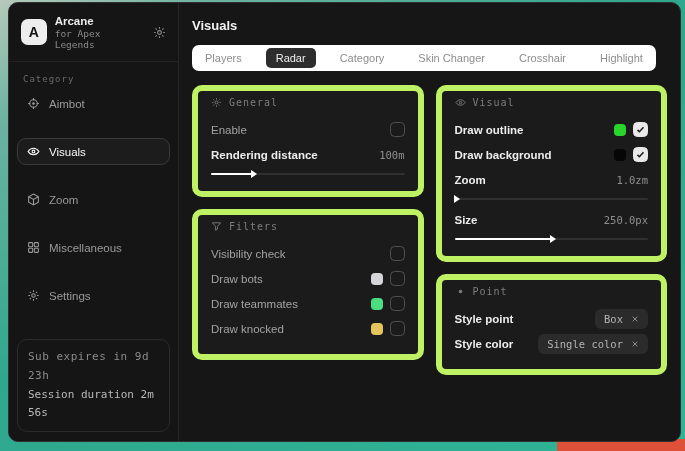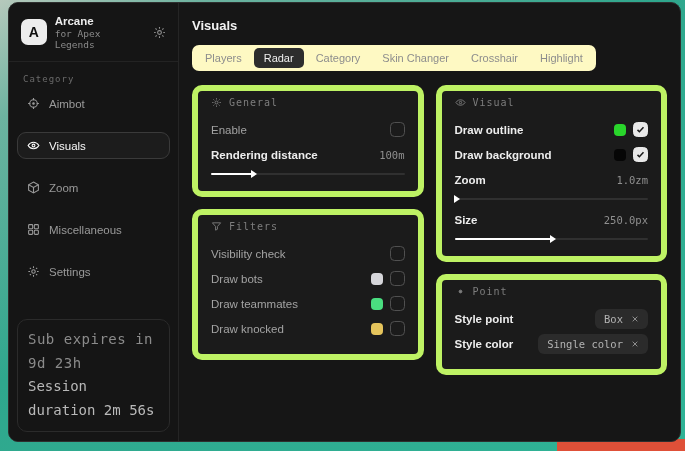--- a/index.html
+++ b/index.html
@@ -16,32 +16,32 @@
     display:flex; overflow:hidden; color:#e5e5e5;
   }
   
   .sidebar { width:170px; flex:0 0 170px; border-right:1px solid #252525; display:flex; flex-direction:column; background:#151515; }
   .side-header { display:flex; align-items:center; gap:8px; padding:11px 12px; border-bottom:1px solid #232323; }
   .logo { width:26px; height:26px; border-radius:7px; background:#ededed; color:#111; font-weight:bold; font-size:14px; display:flex; align-items:center; justify-content:center; }
   .app-name { font-size:11.5px; font-weight:bold; color:#ececec; line-height:1.25; }
   .app-sub { font-size:9.5px; color:#8a8a8a; font-family:"DejaVu Sans Mono", monospace; }
   .side-gear { margin-left:auto; color:#8f8f8f; display:flex; }
   .cat-label { font-family:"DejaVu Sans Mono", monospace; font-size:9px; letter-spacing:1px; color:#6a6a6a; padding:12px 14px 4px; }
-  .nav { display:flex; flex-direction:column; gap:15px; padding:2px 8px; }
+  .nav { display:flex; flex-direction:column; gap:21px; padding:2px 8px; }
   .nav-item { display:flex; align-items:center; gap:9px; padding:6px 9px; border-radius:9px; font-size:11.5px; color:#9a9a9a; border:1px solid transparent; cursor:pointer; }
   .nav-item.active { color:#fafafa; background:#1c1c1c; border-color:#3a3a3a; }
   .nav-item .ic { display:flex; color:inherit; }
   svg { display:block; }
-  .side-footer { margin:auto 8px 9px; border:1px solid #2b2b2b; border-radius:10px; padding:8px 10px; font-family:"DejaVu Sans Mono", monospace; font-size:14px; line-height:1.7; }
+  .side-footer { margin:auto 8px 9px; border:1px solid #2b2b2b; border-radius:10px; padding:8px 10px; font-family:"DejaVu Sans Mono", monospace; font-size:11px; line-height:1.7; }
   .foot-1 { color:#8b8b8b; letter-spacing:0.5px; }
   .foot-2 { color:#b9b9b9; }
   
   .main { flex:1; padding:15px 13px 13px 13px; display:flex; flex-direction:column; }
   .page-title { font-size:13px; font-weight:bold; color:#f2f2f2; margin-bottom:12px; }
-  .tabbar { display:inline-flex; align-self:flex-start; background:#fef9c3; border-radius:7px; padding:3px; gap:2px; }
+  .tabbar { display:inline-flex; align-self:flex-start; background:#ffffff; border-radius:7px; padding:3px; gap:14px; }
   .tab { font-size:11px; color:#8d8d8d; padding:4px 10px; border-radius:5px; cursor:pointer; white-space:nowrap; }
   .tab.active { background:#2d2d2d; color:#efefef; }
   .content { margin-top:14px; display:grid; grid-template-columns:1fr 1fr; gap:12px; align-items:start; }
   .col { display:flex; flex-direction:column; gap:12px; }
   .panel { background:#1b1b1b; border:6px solid #bef264; border-radius:10px; padding:6px 13px 13px; }
   .panel-title { display:flex; align-items:center; gap:7px; font-family:"DejaVu Sans Mono", monospace; font-size:10px; letter-spacing:1px; color:#7e7e7e; margin-bottom:9px; }
   .row { display:flex; align-items:center; justify-content:space-between; min-height:25px; }
   .lbl-muted { font-size:11.5px; color:#a3a3a3; }
   .lbl-strong { font-size:11.5px; font-weight:bold; color:#ededed; }
   .val { font-family:"DejaVu Sans Mono", monospace; font-size:10.5px; color:#8f8f8f; }

